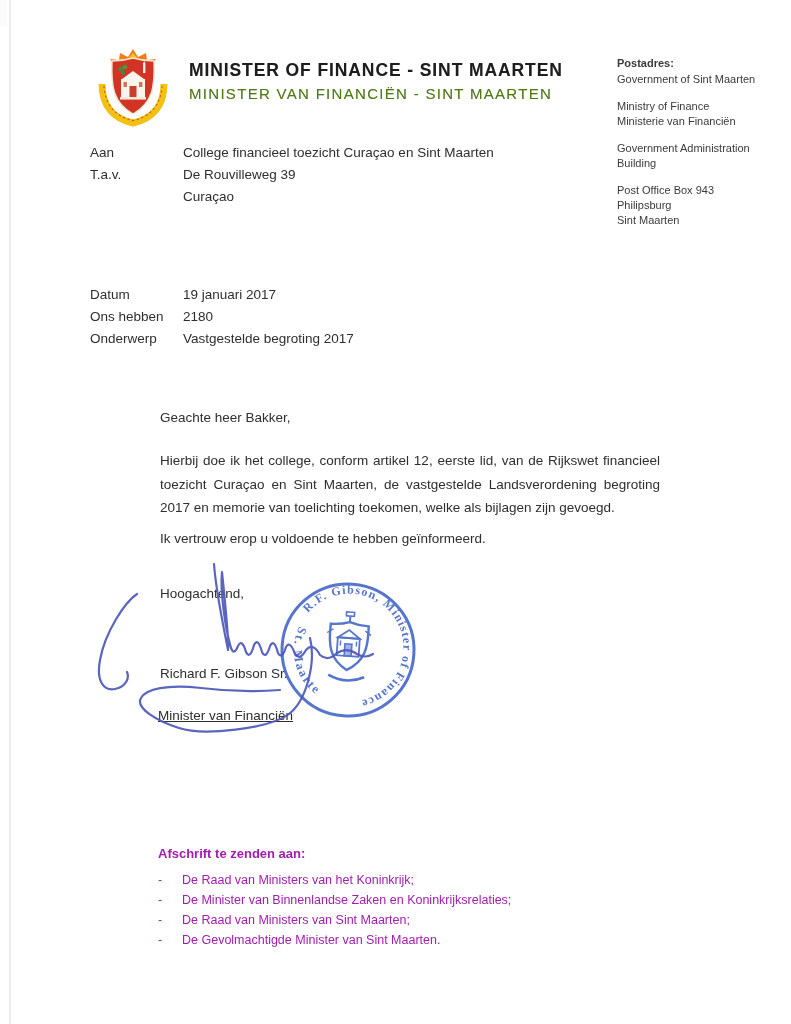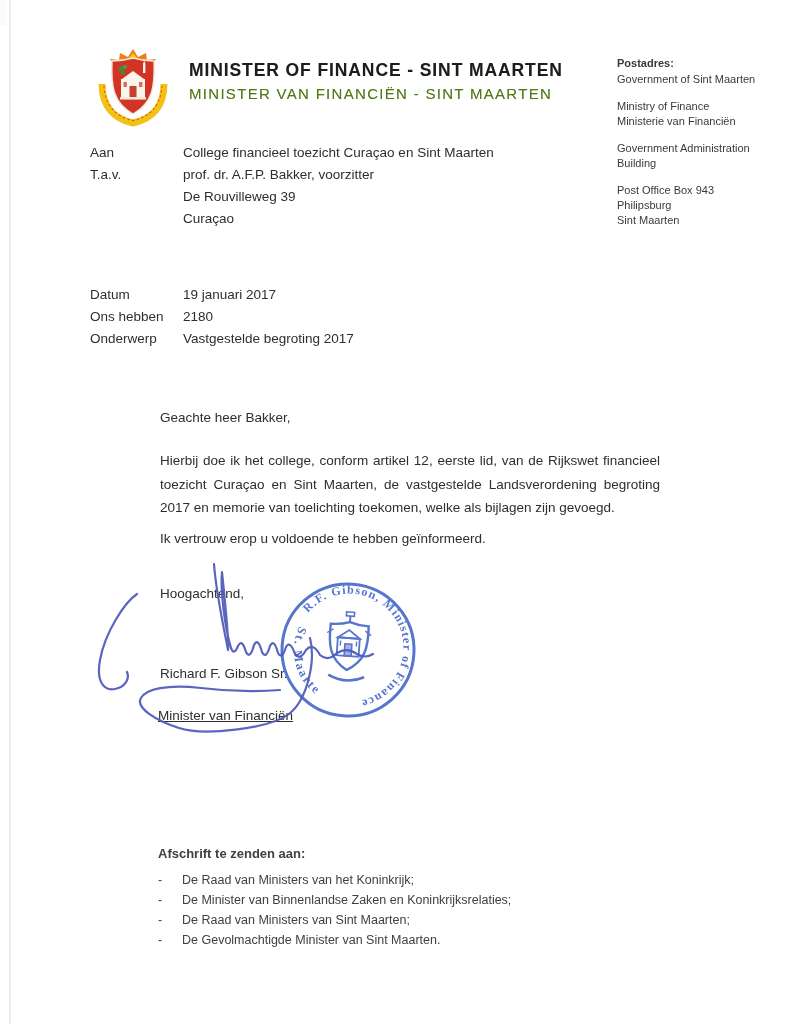--- a/index.html
+++ b/index.html
@@ -37,21 +37,21 @@
   .para2{position:absolute;left:160px;top:531px;font-size:13.5px;}
   .closing{position:absolute;left:160px;top:586px;font-size:13.5px;}
 
   
   .sig-name{position:absolute;left:160px;top:666px;font-size:13.5px;}
   .sig-title{position:absolute;left:158px;top:708px;font-size:13.5px;text-decoration:underline;}
   .stamp{position:absolute;left:274px;top:576px;width:148px;height:148px;opacity:0.88;}
   .ink{position:absolute;left:75px;top:550px;width:395px;height:200px;}
 
   
-  .cc{position:absolute;left:158px;top:846px;font-size:12.5px;color:#404040;}
+  .cc{position:absolute;left:158px;top:846px;font-size:12.5px;color:#a21caf;}
   .cc-heading{font-weight:bold;font-size:13px;margin-bottom:9px;}
   .cc-item{display:flex;line-height:20px;}
   .cc-dash{width:24px;}
   .soft{text-shadow:0 0 0.5px rgba(60,60,60,0.35);}
 </style>
 </head>
 <body>
 
 <div class="page">
   <div class="scan-edge"></div>
@@ -106,21 +106,20 @@
       <div>Sint Maarten</div>
     </div>
   </div>
 
   <div class="recipient-labels">
     <div>Aan</div>
     <div>T.a.v.</div>
   </div>
   <div class="recipient-lines">
     <div>College financieel toezicht Curaçao en Sint Maarten</div>
-    <div>prof. dr. A.F.P. Bakker, voorzitter</div>
     <div>De Rouvilleweg 39</div>
     <div>Curaçao</div>
   </div>
 
   <div class="meta">
     <div class="meta-row">
       <div class="meta-label">Datum</div>
       <div class="meta-value">19 januari 2017</div>
     </div>
     <div class="meta-row">

